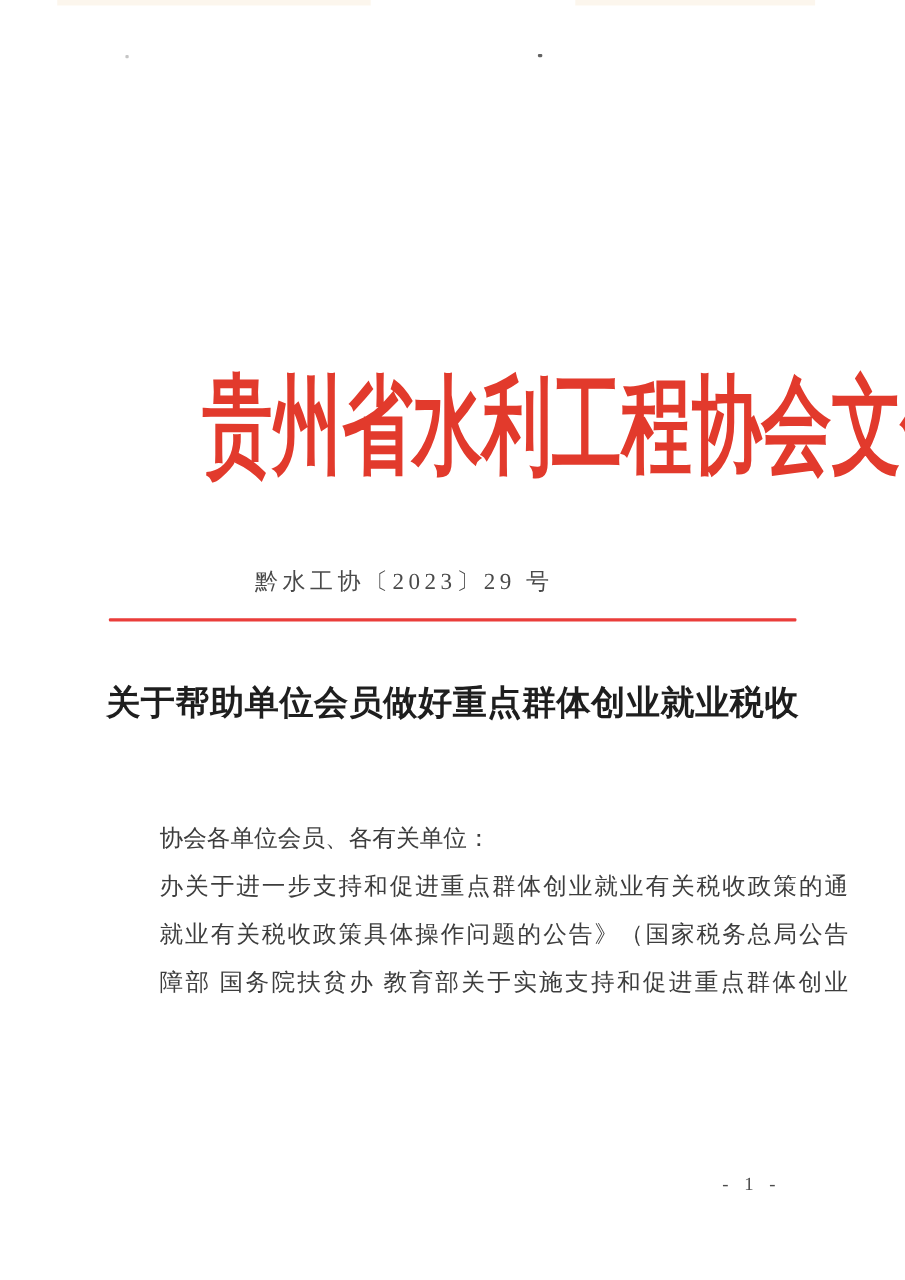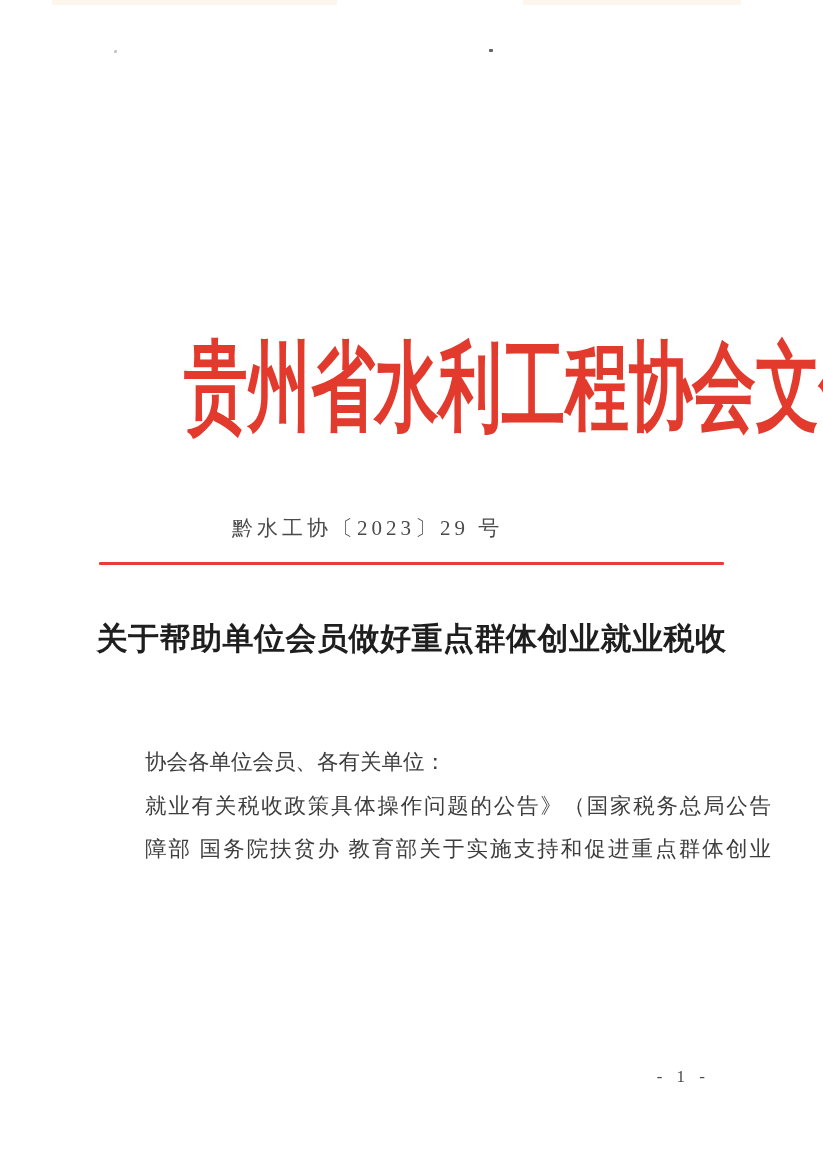--- a/index.html
+++ b/index.html
@@ -103,19 +103,20 @@
   <div class="docnum">黔水工协〔2023〕29 号</div>
 
   <div class="redline"></div>
 
   <div class="notice-title">
     <div>关于帮助单位会员做好重点群体创业就业税收</div>
   </div>
 
   <div class="doc-body">
     <div class="line">协会各单位会员、各有关单位：</div>
+    <div class="line justify">办关于进一步支持和促进重点群体创业就业有关税收政策的通</div>
     <div class="line justify">就业有关税收政策具体操作问题的公告》（国家税务总局公告</div>
     <div class="line justify">障部 国务院扶贫办 教育部关于实施支持和促进重点群体创业</div>
   </div>
 
   <div class="pagenum">- 1 -</div>
 
 </div>
 
 </body></html>

